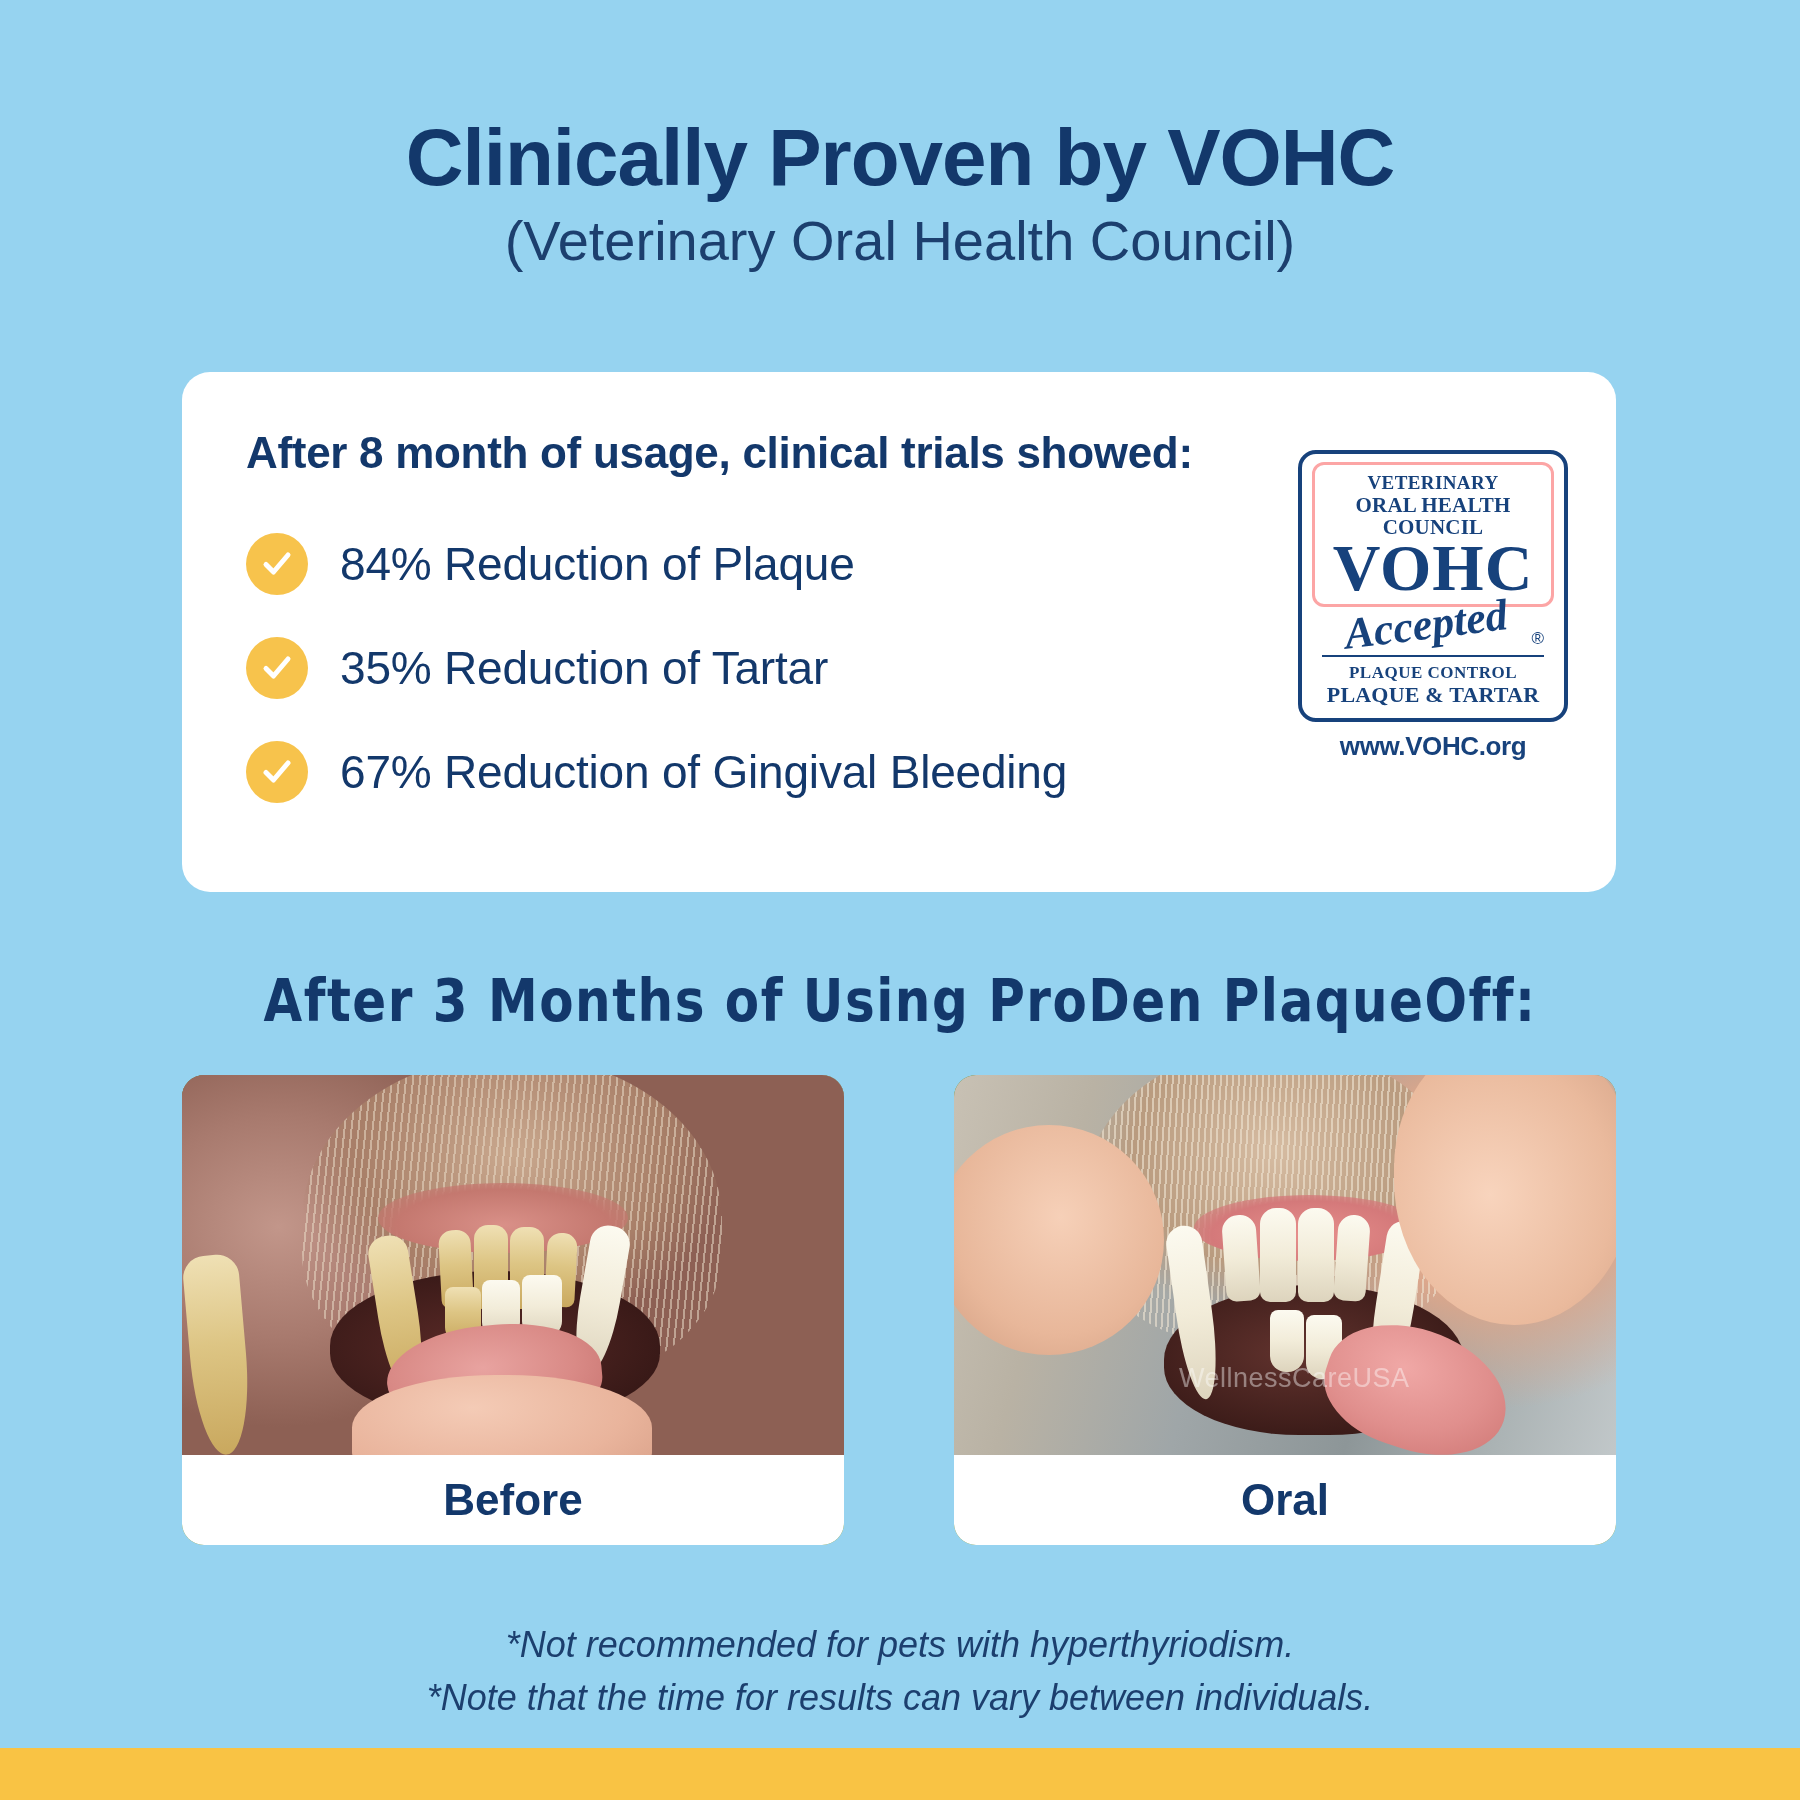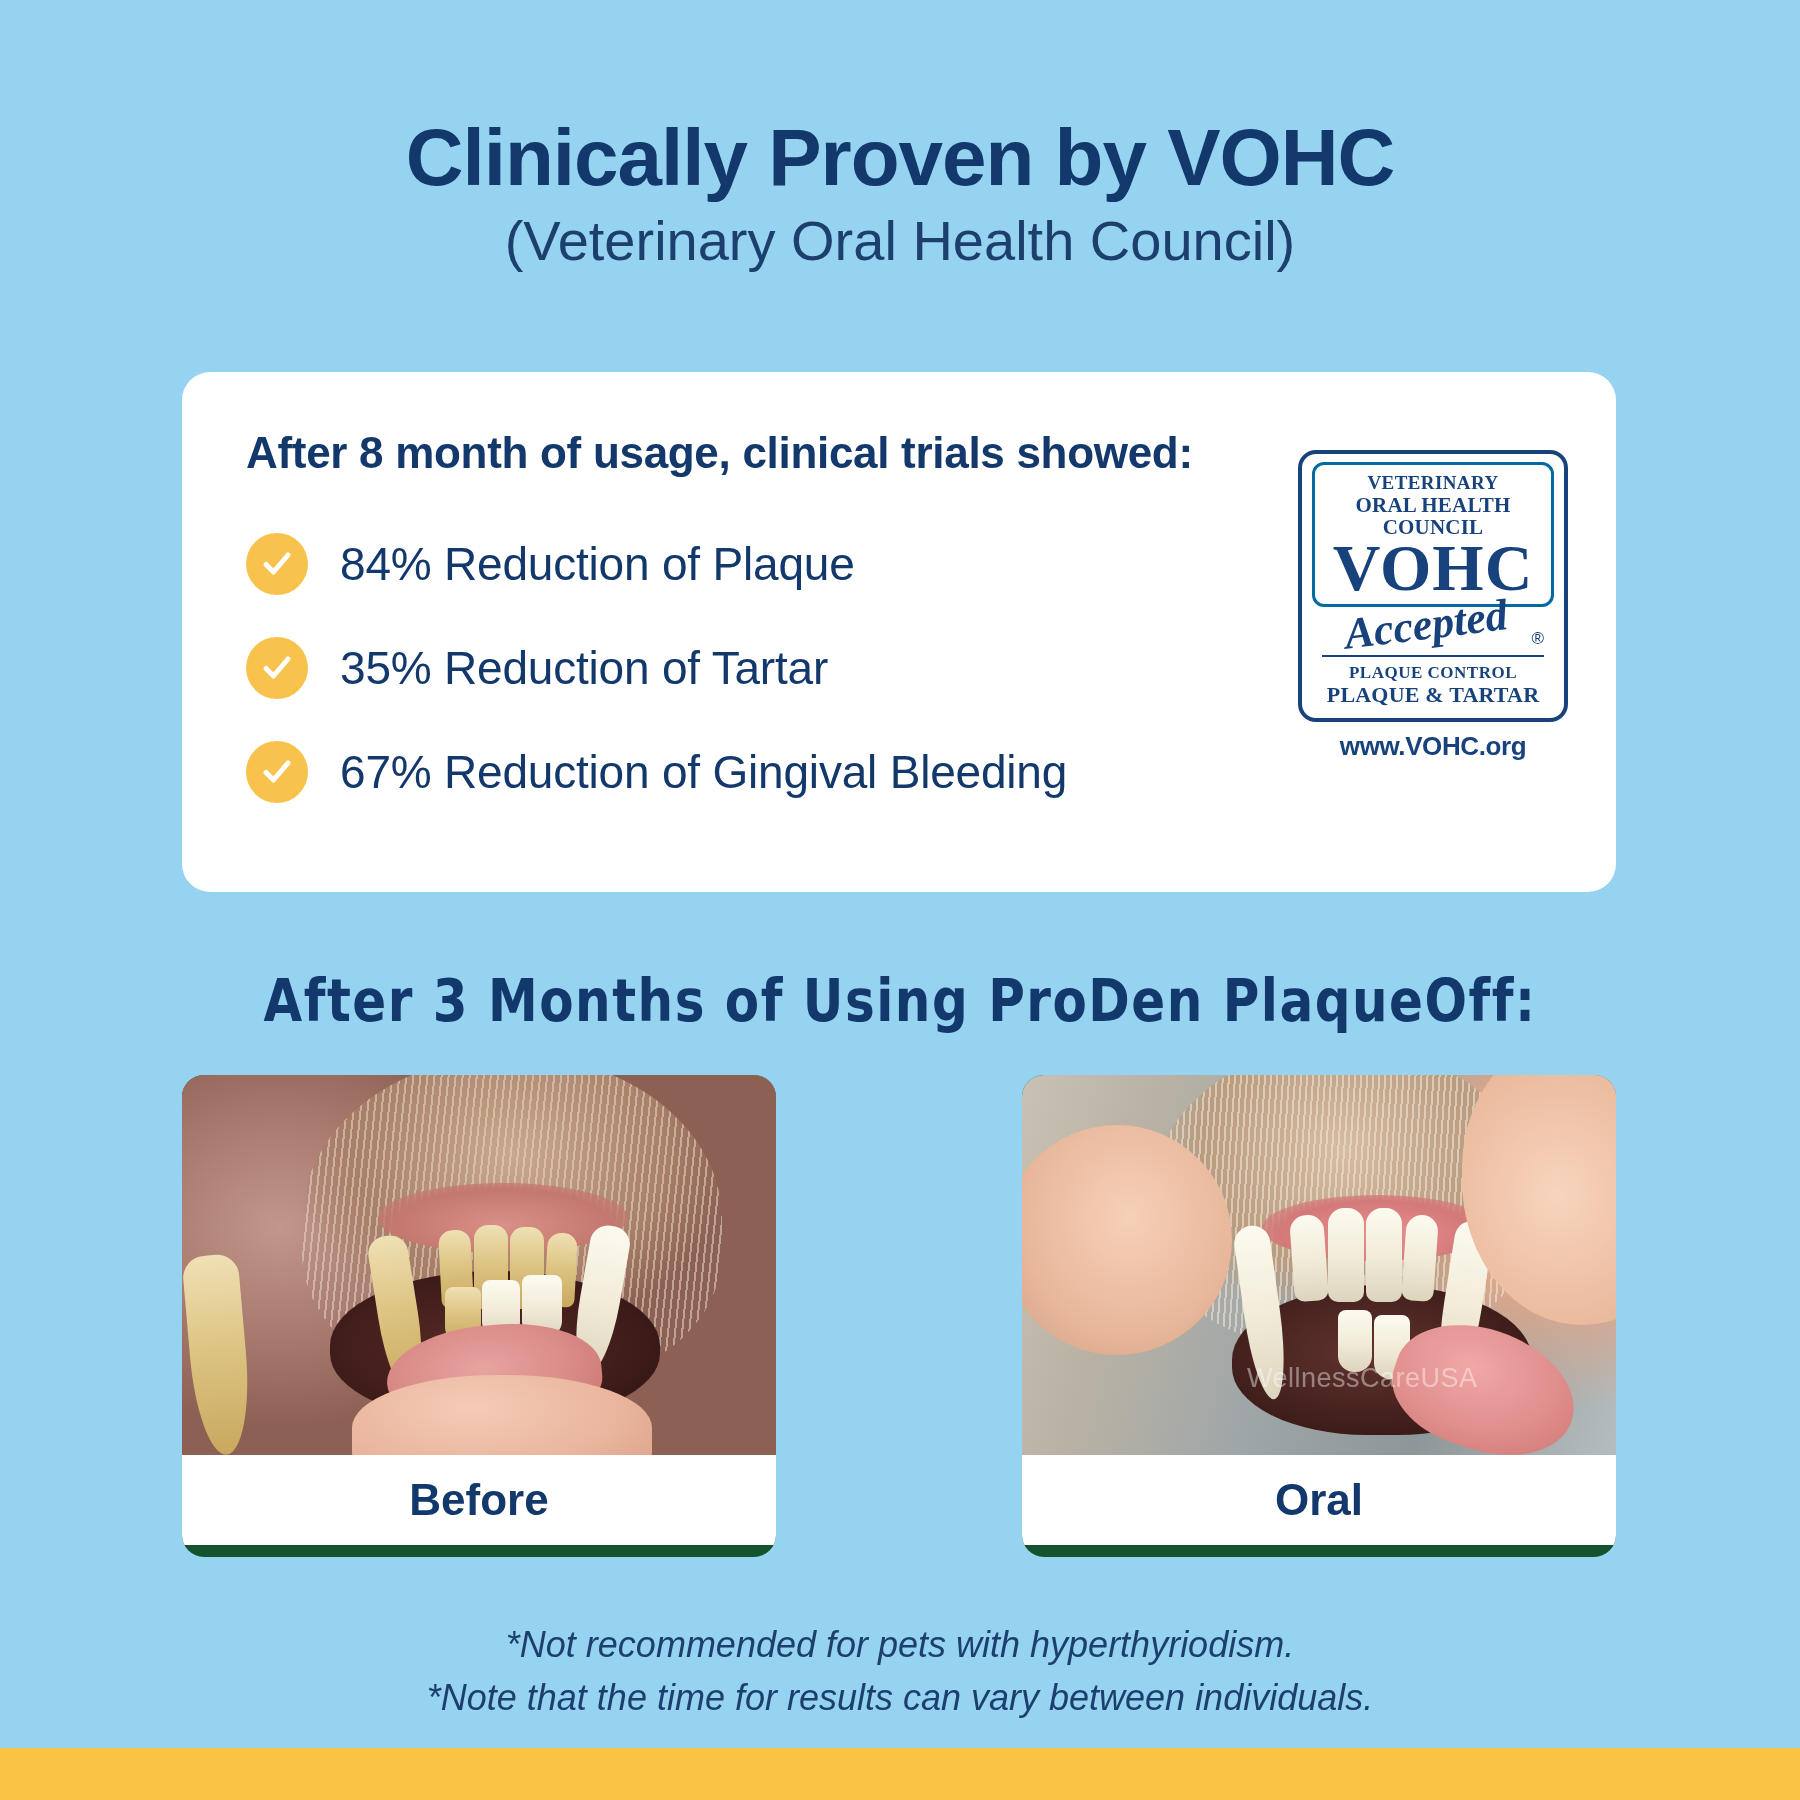--- a/index.html
+++ b/index.html
@@ -95,21 +95,21 @@
     text-align: center;
     color: #17427c;
   }
   .vohc-box {
     border: 4px solid #17427c;
     border-radius: 18px;
     padding: 6px 6px 8px 6px;
     position: relative;
   }
   .vohc-inner-box {
-    border: 3px solid #0369a1;
+    border: 3px solid #fca5a5;
     border-radius: 12px;
     padding: 8px 4px 4px 4px;
     margin: 2px 4px 0 4px;
   }
   .vohc-line1 {
     font-family: "Liberation Serif", serif;
     font-size: 19px;
     font-weight: bold;
     letter-spacing: 0.4px;
     line-height: 1.08;
@@ -193,25 +193,25 @@
   
   .compare-row {
     position: absolute;
     top: 1075px;
     left: 182px;
     width: 1434px;
     display: flex;
     justify-content: space-between;
   }
   .photo-card {
-    width: 594px;
-    background: #14532d;
+    width: 662px;
+    background: #4d7c0f;
     border-radius: 22px;
     overflow: hidden;
-    padding-bottom: 12px;
+    padding-bottom: 0;
   }
   .photo-frame {
     width: 690px;
     height: 380px;
     position: relative;
     overflow: hidden;
   }
   .photo-caption {
     height: 90px;
     display: flex;

